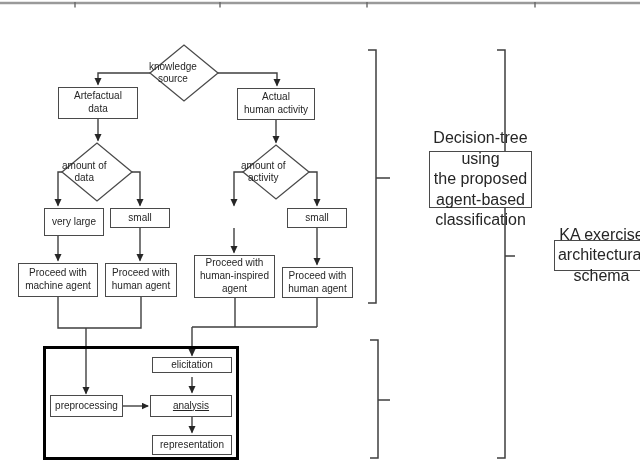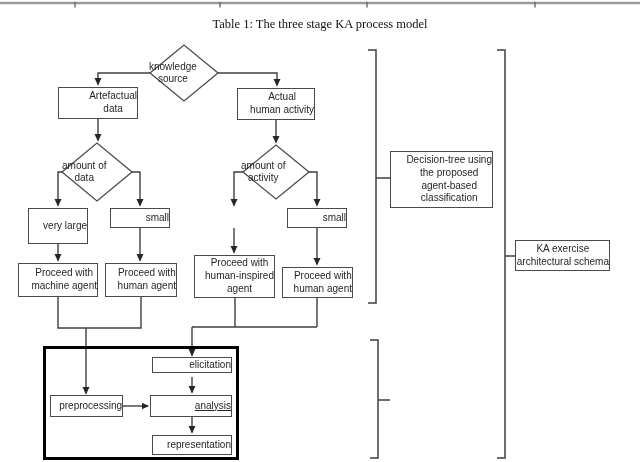--- a/index.html
+++ b/index.html
@@ -2,35 +2,34 @@
 <html><head>
 <meta charset="utf-8">
 <style>
   html,body{margin:0;padding:0;background:#fff;}
   .canvas{position:relative;width:640px;height:462px;background:#ffffff;overflow:hidden;
           font-family:"Liberation Sans",sans-serif;color:#262626;}
   .title{position:absolute;top:17px;left:0;width:100%;text-align:center;
          font-family:"Liberation Serif",serif;font-size:12.5px;color:#111;}
   svg.layer{position:absolute;left:0;top:0;z-index:1;}
   .box{position:absolute;z-index:2;background:#fff;border:1.3px solid #4a4a4a;
-       display:flex;align-items:center;justify-content:flex-end;text-align:center;
+       display:flex;align-items:center;justify-content:center;text-align:center;
        font-size:10px;line-height:1.28;box-sizing:border-box;}
   .box span,.dlabel span{white-space:pre-line;}
   .dlabel{position:absolute;z-index:2;display:flex;align-items:center;justify-content:flex-start;
           text-align:center;font-size:10px;line-height:1.2;}
   .thickbox{position:absolute;z-index:1;left:43px;top:346px;width:196px;height:114px;
             border:3px solid #000;box-sizing:border-box;background:transparent;}
-  .sidebox{font-size:10px;}
+  .sidebox{font-size:16px;margin-left:39px;}
 </style>
 </head>
 <body>
 
 <div class="canvas">
 
-  <div class="title">Table 1: The three stage KA process model</div>
 
   <svg class="layer" width="640" height="462" viewBox="0 0 640 462">
     <defs>
       <marker id="arr" markerWidth="9" markerHeight="8" refX="6.5" refY="3.5" orient="auto" markerUnits="userSpaceOnUse">
         <path d="M0,0 L7.5,3.5 L0,7 z" fill="#262626"></path>
       </marker>
     </defs>
 
     <g>
       <line x1="0" y1="3" x2="640" y2="3" stroke="#9a9a9a" stroke-width="2.4"></line>
@@ -93,21 +92,21 @@
   <div class="box" style="left:58px;top:87px;width:80px;height:32px;">
     <span>Artefactual
 data</span>
     </div>
 
   <div class="box" style="left:237px;top:88px;width:78px;height:32px;">
     <span>Actual
 human activity</span>
     </div>
 
-  <div class="box" style="left:28px;top:208px;width:60px;height:36px;">
+  <div class="box" style="left:44px;top:208px;width:60px;height:28px;">
     <span>very large</span>
     </div>
 
   <div class="box" style="left:110px;top:208px;width:60px;height:20px;">
     <span>small</span>
     </div>
 
 
   <div class="box" style="left:287px;top:208px;width:60px;height:20px;">
     <span>small</span>

